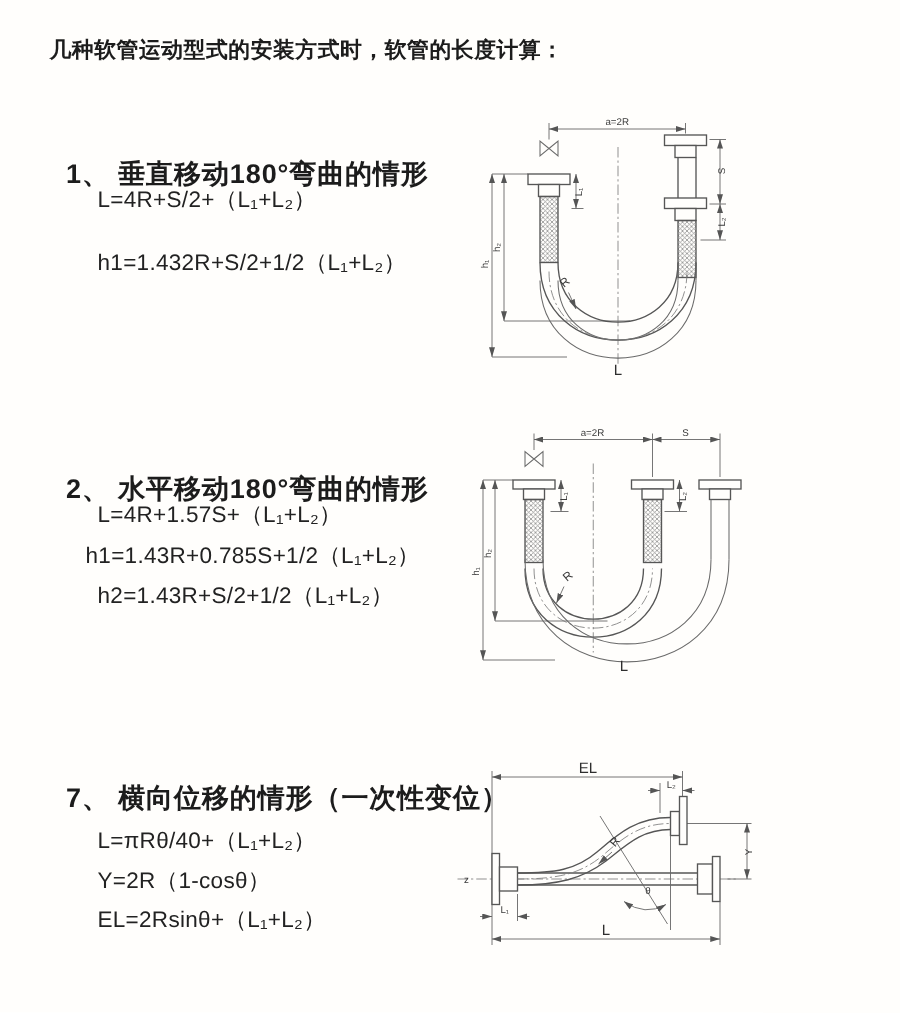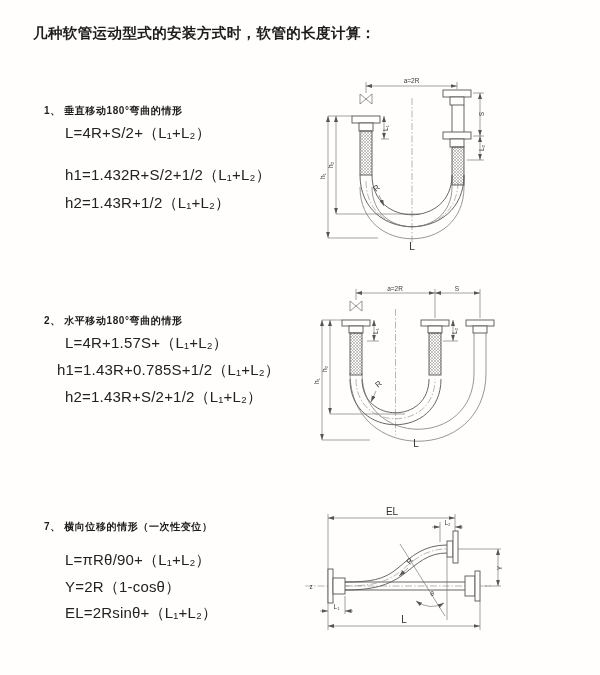--- a/index.html
+++ b/index.html
@@ -2,21 +2,21 @@
 <html><head>
 <meta charset="utf-8">
 <style>
   html,body{margin:0;padding:0;background:#ffffff;}
   .page{
     position:relative;width:600px;height:675px;overflow:hidden;
     background:#fffefc;color:#1c1c1c;
     font-family:"Liberation Sans","DejaVu Sans",sans-serif;
   }
   .title{position:absolute;left:33px;top:24px;font-size:14.5px;font-weight:700;letter-spacing:.4px;white-space:nowrap;}
-  .sec-heading{position:absolute;font-size:10px;font-weight:600;letter-spacing:.6px;white-space:nowrap;}
+  .sec-heading{position:absolute;font-size:18px;font-weight:600;letter-spacing:.6px;white-space:nowrap;}
   .formula{position:absolute;font-size:15px;font-weight:400;letter-spacing:.2px;white-space:nowrap;color:#222;}
   svg.diagram{position:absolute;overflow:visible;}
   svg text{font-family:"Liberation Sans","DejaVu Sans",sans-serif;fill:#3a3a3a;}
   .obj{stroke:#565656;stroke-width:.9;fill:none;}
   .thin{stroke:#6a6a6a;stroke-width:.7;fill:none;}
   .dim{stroke:#676767;stroke-width:.6;fill:none;}
   .cl{stroke:#7a7a7a;stroke-width:.55;fill:none;stroke-dasharray:7 2 1.5 2;}
   .fl{fill:#fffefc;stroke:#565656;stroke-width:.9;}
   .br{fill:url(#braid);stroke:#565656;stroke-width:.9;}
   .dt{font-size:6.5px;}
@@ -39,29 +39,28 @@
         <path d="M0,0 L3,3 M3,0 L0,3" stroke="#8a8a8a" stroke-width="0.5"></path>
       </pattern>
     </defs>
   </svg>
 
   <div class="title">几种软管运动型式的安装方式时，软管的长度计算：</div>
 
   <div class="sec-heading" style="left:44px;top:104px">1、 垂直移动180°弯曲的情形</div>
   <div class="formula" style="left:65px;top:124px">L=4R+S/2+（L₁+L₂）</div>
   <div class="formula" style="left:65px;top:166px">h1=1.432R+S/2+1/2（L₁+L₂）</div>
-  <div class="formula" style="left:65px;top:194px">h2=1.43R+1/2（L₁+L₂）</div>
 
   <div class="sec-heading" style="left:44px;top:314px">2、 水平移动180°弯曲的情形</div>
   <div class="formula" style="left:65px;top:334px">L=4R+1.57S+（L₁+L₂）</div>
   <div class="formula" style="left:57px;top:361px">h1=1.43R+0.785S+1/2（L₁+L₂）</div>
   <div class="formula" style="left:65px;top:388px">h2=1.43R+S/2+1/2（L₁+L₂）</div>
 
   <div class="sec-heading" style="left:44px;top:520px">7、 横向位移的情形（一次性变位）</div>
-  <div class="formula" style="left:65px;top:551px">L=πRθ/90+（L₁+L₂）</div>
+  <div class="formula" style="left:65px;top:551px">L=πRθ/40+（L₁+L₂）</div>
   <div class="formula" style="left:65px;top:578px">Y=2R（1-cosθ）</div>
   <div class="formula" style="left:65px;top:604px">EL=2Rsinθ+（L₁+L₂）</div>
 
   <svg class="diagram" style="left:320px;top:70px" width="172" height="184" viewBox="0 0 172 184">
     <g>
       <line class="dim" x1="46" y1="12" x2="46" y2="23"></line>
       <line class="dim" x1="137" y1="12" x2="137" y2="19"></line>
       <line class="dim" x1="46" y1="16" x2="137" y2="16" marker-start="url(#as)" marker-end="url(#ae)"></line>
       <text class="dt" x="91.5" y="13" text-anchor="middle">a=2R</text>
 

